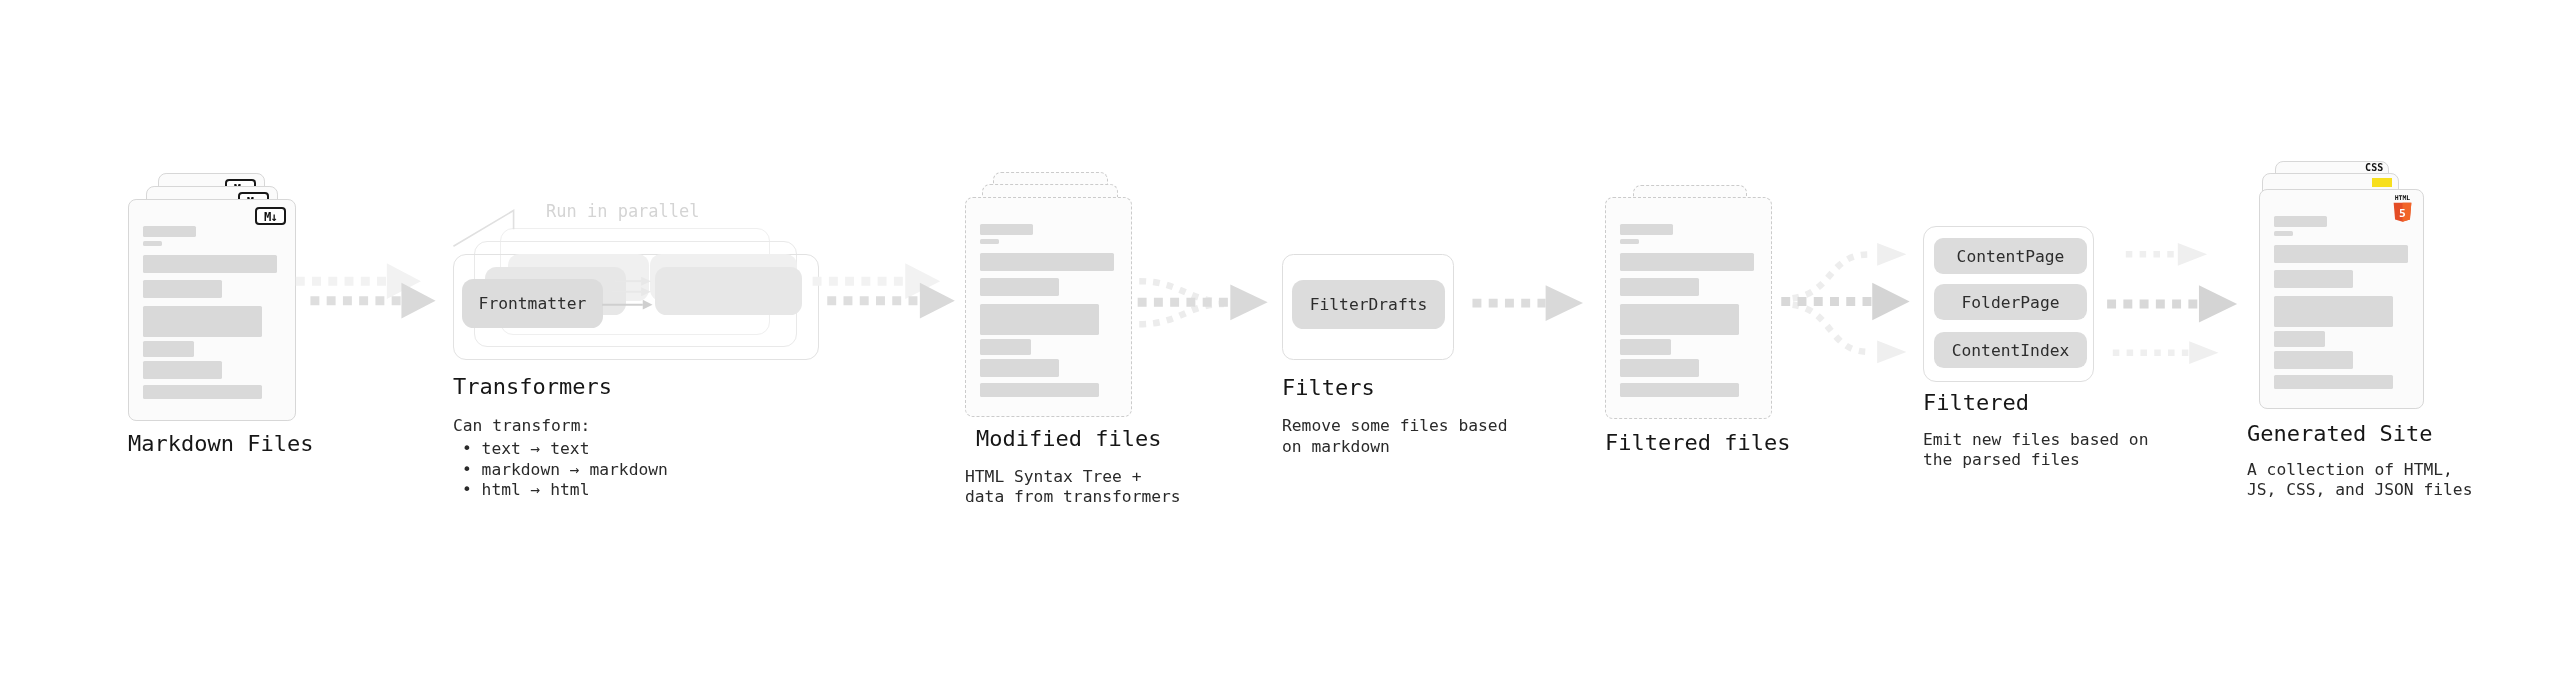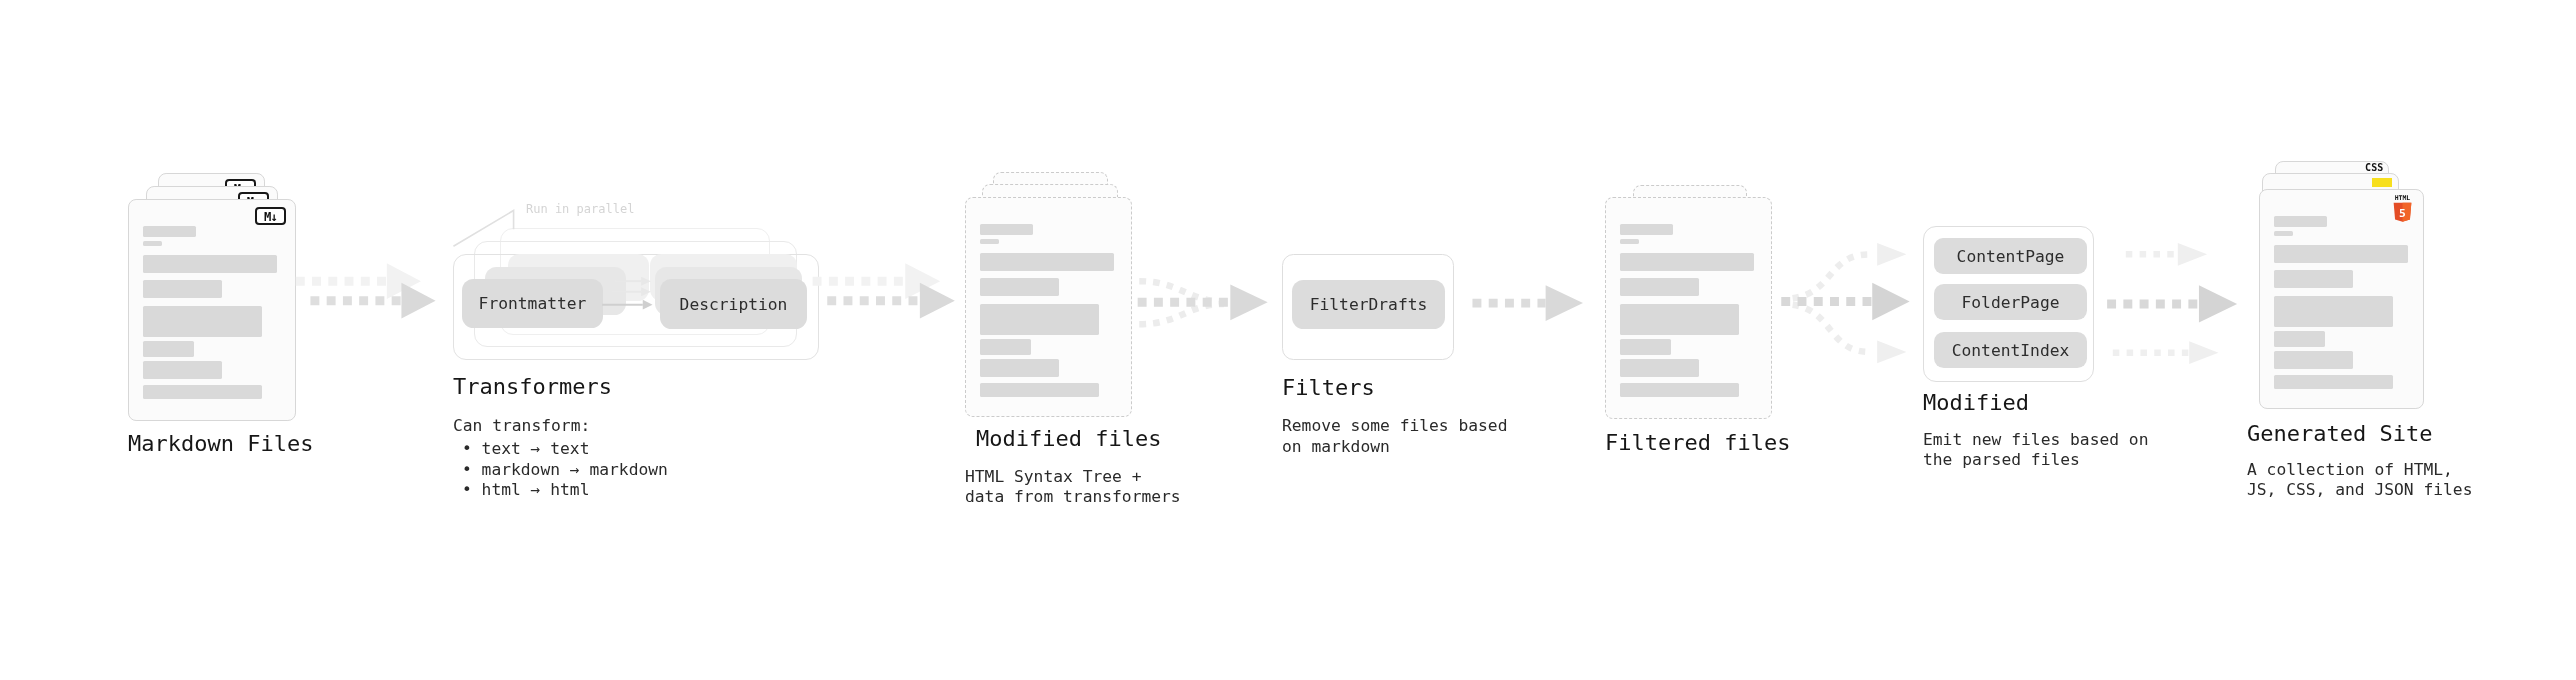--- a/index.html
+++ b/index.html
@@ -20,21 +20,21 @@
   .frame{position:absolute;border:1.6px solid #e2e2e2;border-radius:13px;box-sizing:border-box;background:transparent;}
 
   
   .pill{position:absolute;background:#dcdcdc;border-radius:11.4px;color:#2d2d2d;font-size:16.3px;
         display:flex;align-items:center;justify-content:center;box-sizing:border-box;}
   .pill.ghost2{background:#e7e7e7;}
   .pill.ghost3{background:#f0f0f0;}
 
   .title{position:absolute;font-size:22px;color:#161616;white-space:nowrap;line-height:1;}
   .sub{position:absolute;font-size:16.3px;color:#2a2a2a;white-space:nowrap;line-height:1;}
-  .note{position:absolute;font-size:12px;color:#d4d4d4;white-space:nowrap;line-height:1;}
+  .note{position:absolute;font-size:17px;color:#d4d4d4;white-space:nowrap;line-height:1;margin-left:20px;}
 
   
   .css-badge{position:absolute;width:18px;text-align:center;}
   .css-badge .t{font-size:10px;font-weight:bold;color:#111;line-height:6.5px;display:block;}
   .css-badge .u{height:2.4px;background:#2965f1;margin-top:0.8px;}
   .js-badge{position:absolute;width:19.5px;height:9px;background:#f7df1e;}
 
   svg{position:absolute;left:0;top:0;pointer-events:none;}
 </style>
 </head>
@@ -63,21 +63,20 @@
 
   <div class="frame" style="left:500px;top:228px;width:270px;height:107px;border-color:#efefef;"></div>
   <div class="frame" style="left:474px;top:241px;width:323px;height:106px;border-color:#e9e9e9;"></div>
   <div class="frame" style="left:453px;top:254px;width:366px;height:106px;border-color:#e2e2e2;"></div>
 
   <div class="pill ghost3" style="left:508px;top:254px;width:141px;height:47px;"></div>
   <div class="pill ghost2" style="left:485px;top:267px;width:141px;height:48px;"></div>
   <div class="pill ghost3" style="left:650px;top:254px;width:147px;height:47px;"></div>
   <div class="pill ghost2" style="left:655px;top:267px;width:147px;height:48px;"></div>
   <div class="pill" style="left:462px;top:279px;width:141px;height:49px;">Frontmatter</div>
-  <div class="pill" style="left:660px;top:279px;width:147px;height:50px;">Description</div>
 
   <div class="note" style="left:526px;top:203px;">Run in parallel</div>
 
   <div class="title" style="left:453px;top:376px;">Transformers</div>
   <div class="sub" style="left:453px;top:418px;">Can transform:</div>
   <div class="sub" style="left:462px;top:441px;">• text → text</div>
   <div class="sub" style="left:462px;top:462px;">• markdown → markdown</div>
   <div class="sub" style="left:462px;top:482px;">• html → html</div>
 
   <div class="filecard dashed" style="left:993px;top:172px;width:115px;height:222px;"></div>
@@ -112,21 +111,21 @@
       <div class="bar" style="top: 141px; width: 51px; height: 16.3px;"></div>
       <div class="bar" style="top: 161px; width: 79px; height: 18px;"></div>
       <div class="bar" style="top: 185px; width: 119px; height: 14px;"></div>
     </div>
   <div class="title" style="left:1605px;top:432px;">Filtered files</div>
 
   <div class="frame" style="left:1923px;top:226px;width:171px;height:156px;border-color:#dedede;"></div>
   <div class="pill" style="left:1934px;top:238px;width:153px;height:36px;border-radius:9px;">ContentPage</div>
   <div class="pill" style="left:1934px;top:284px;width:153px;height:36px;border-radius:9.8px;">FolderPage</div>
   <div class="pill" style="left:1934px;top:332px;width:153px;height:36px;border-radius:9.8px;">ContentIndex</div>
-  <div class="title" style="left:1923px;top:392px;">Modified</div>
+  <div class="title" style="left:1923px;top:392px;">Filtered</div>
   <div class="sub" style="left:1923px;top:432px;">Emit new files based on</div>
   <div class="sub" style="left:1923px;top:452px;">the parsed files</div>
 
   <div class="filecard" style="left:2275px;top:161px;width:114px;height:222px;">
     <div class="css-badge" style="right:4.9px;top:3.3px;">
       <span class="t">CSS</span>
         <div class="u"></div>
     </div>
   </div>
   <div class="filecard" style="left:2262px;top:173px;width:137px;height:222px;">

